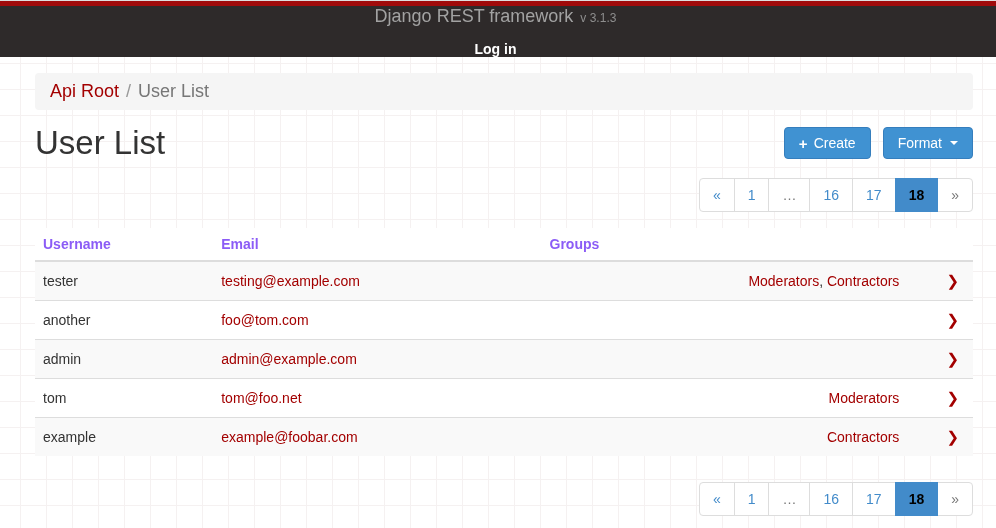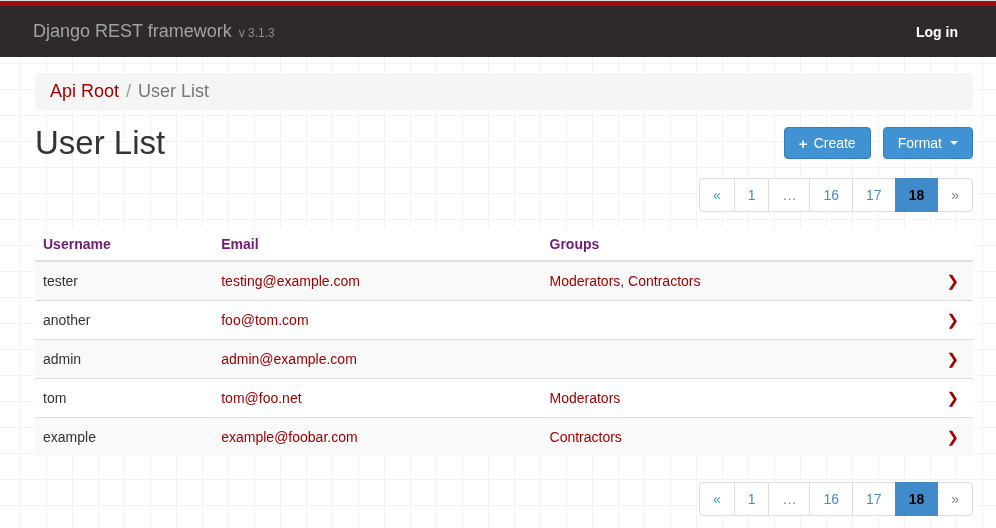--- a/index.html
+++ b/index.html
@@ -9,20 +9,21 @@
     color: #333;
     background: #fff;
   }
 
   
   .top-strip { height: 6px; background: #a00b0b; border-top: 1px solid #dedede; }
   .navbar {
     height: 51px; background: #2e2a2a;
     display: flex; align-items: center; justify-content: space-between;
     padding: 0 38px 0 33px;
+    flex-direction: column;
   }
   .navbar-brand { color: #a2a2a2; font-size: 18px; text-decoration: none; cursor: pointer; }
   .navbar-brand .version { font-size: 12px; color: #8e8e8e; margin-left: 2px; }
   .navbar-login { color: #ffffff; font-size: 14px; font-weight: bold; text-decoration: none; cursor: pointer; }
 
   
   .page {
     height: 471px;
     background-color: #fff;
     background-image:
@@ -72,29 +73,29 @@
     cursor: pointer;
   }
   ul.pagination li:first-child a { border-radius: 4px 0 0 4px; margin-left: 0; }
   ul.pagination li:last-child a { border-radius: 0 4px 4px 0; }
   ul.pagination li.active a { background: #428bca; border-color: #428bca; color: #000000; font-weight: bold; position: relative; }
   ul.pagination li.disabled a { color: #777; cursor: default; }
 
   
   table.user-table { width: 100%; border-collapse: collapse; margin-top: 4px; background: #fff; }
   table.user-table th {
-    text-align: left; font-size: 14px; font-weight: bold; color: #701a75;
+    text-align: left; font-size: 14px; font-weight: bold; color: #8b5cf6;
     padding: 8px; border-bottom: 2px solid #ddd; background: transparent;
   }
   table.user-table td { font-size: 14px; padding: 10px 8px; border-top: 1px solid #ddd; }
   table.user-table tbody tr:nth-child(odd) { background: #f9f9f9; }
   table.user-table a { color: #A30000; text-decoration: none; cursor: pointer; }
   .col-username { width: 19%; }
   .col-email { width: 35%; margin-top: 24px; }
-  .col-groups { width: 39%; }
+  .col-groups { width: 39%; text-align: right; }
   .col-detail { width: 7%; text-align: right; padding-right: 14px !important; }
   .chevron { color: #A30000; font-weight: bold; font-size: 15px; }
 </style>
 </head>
 <body>
 
 <div class="top-strip"></div>
 
 <nav class="navbar">
   <a class="navbar-brand">

